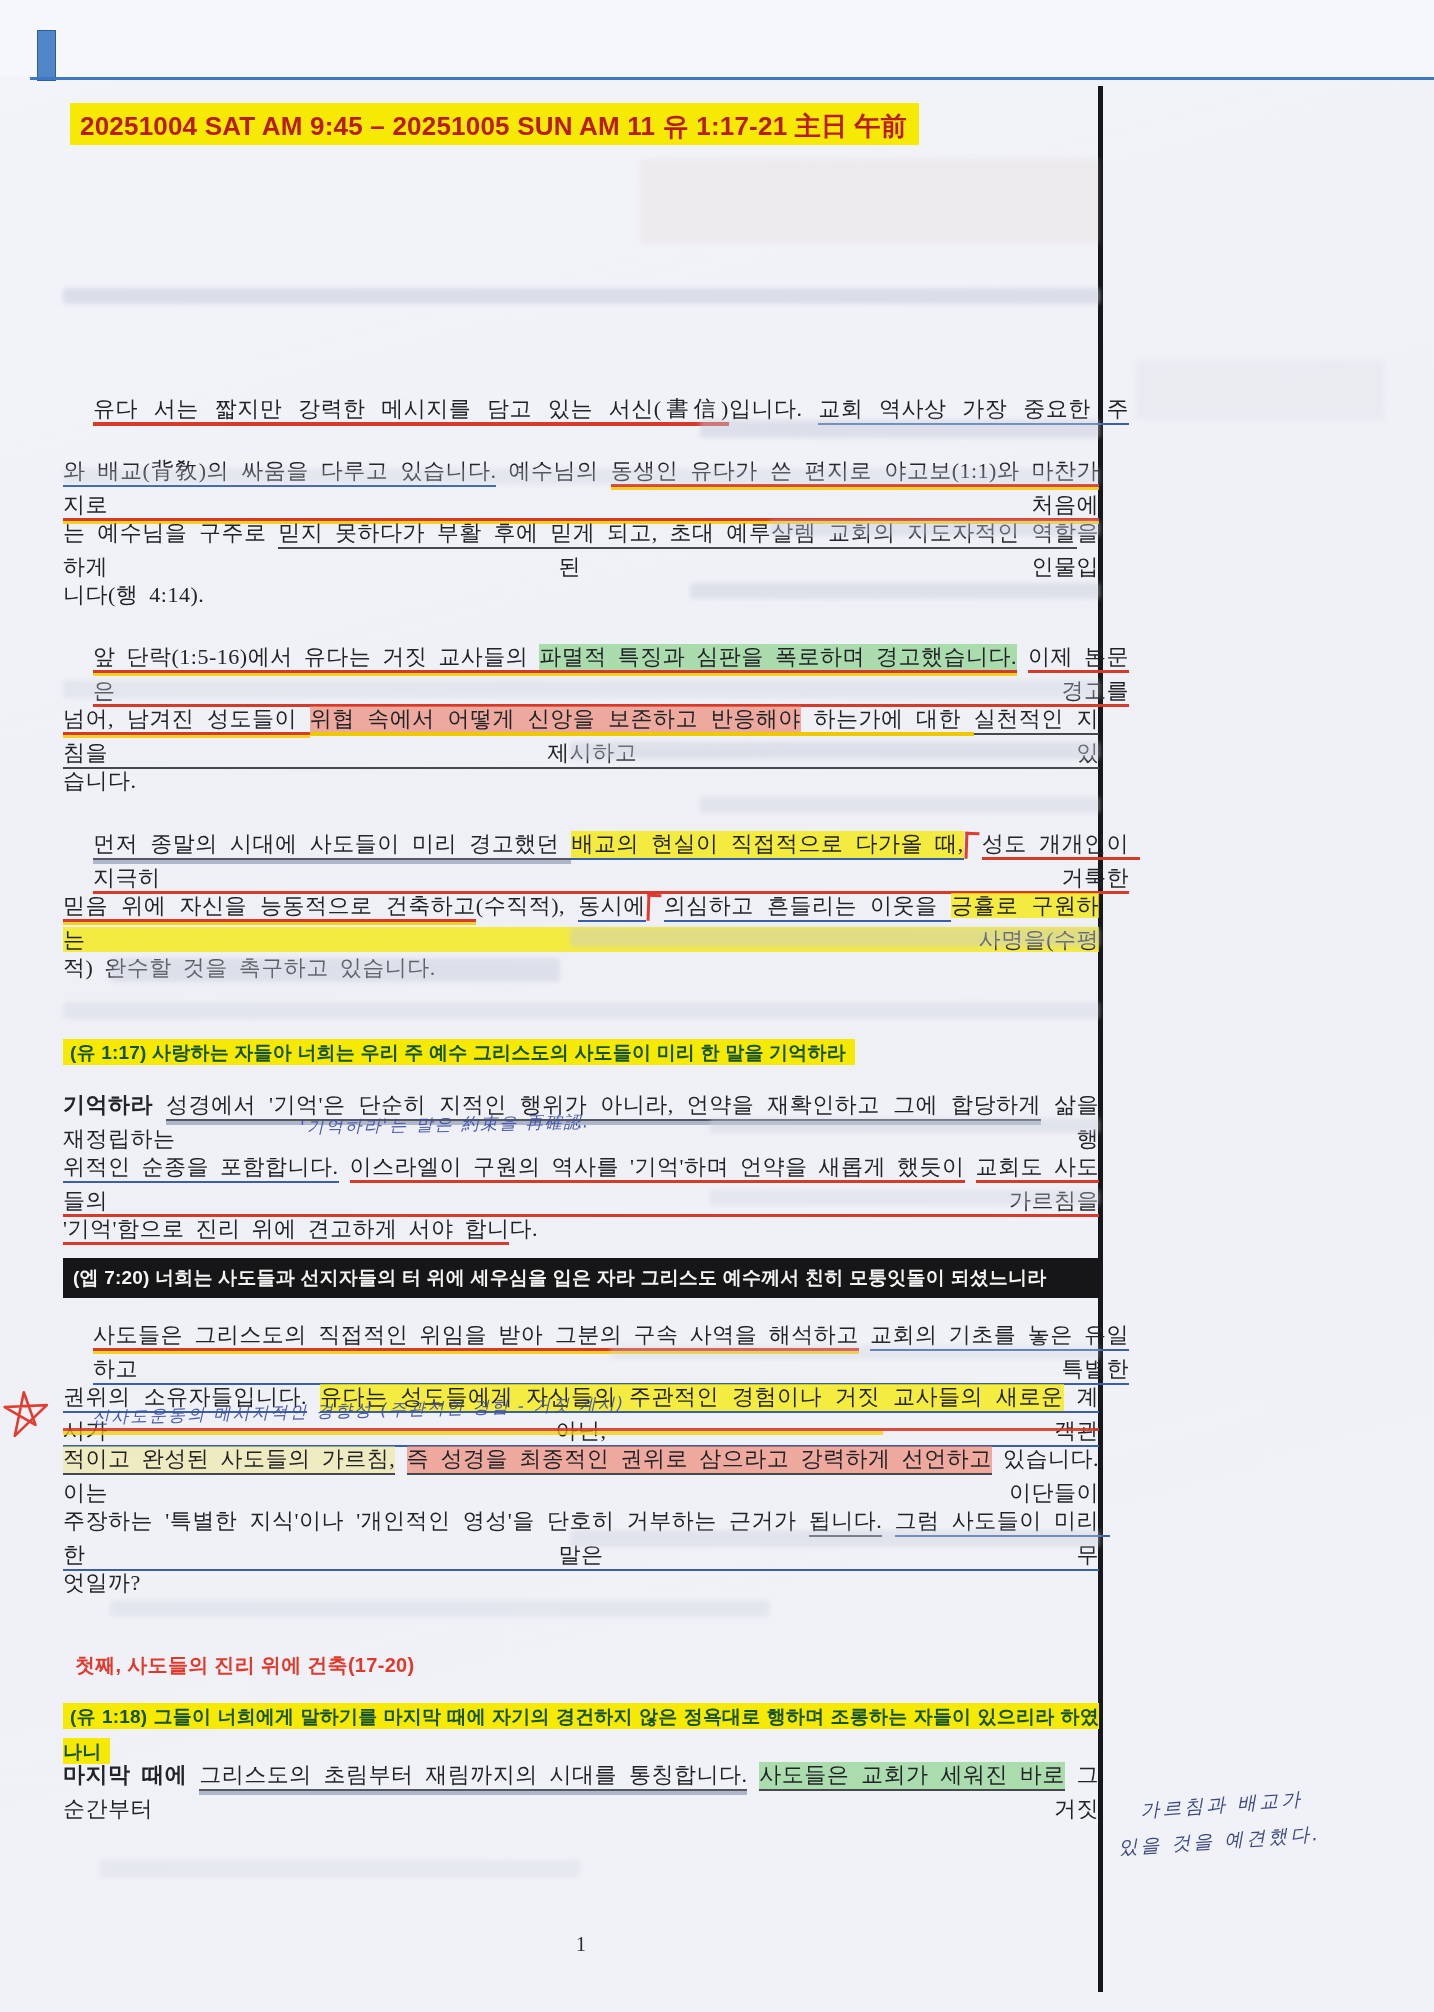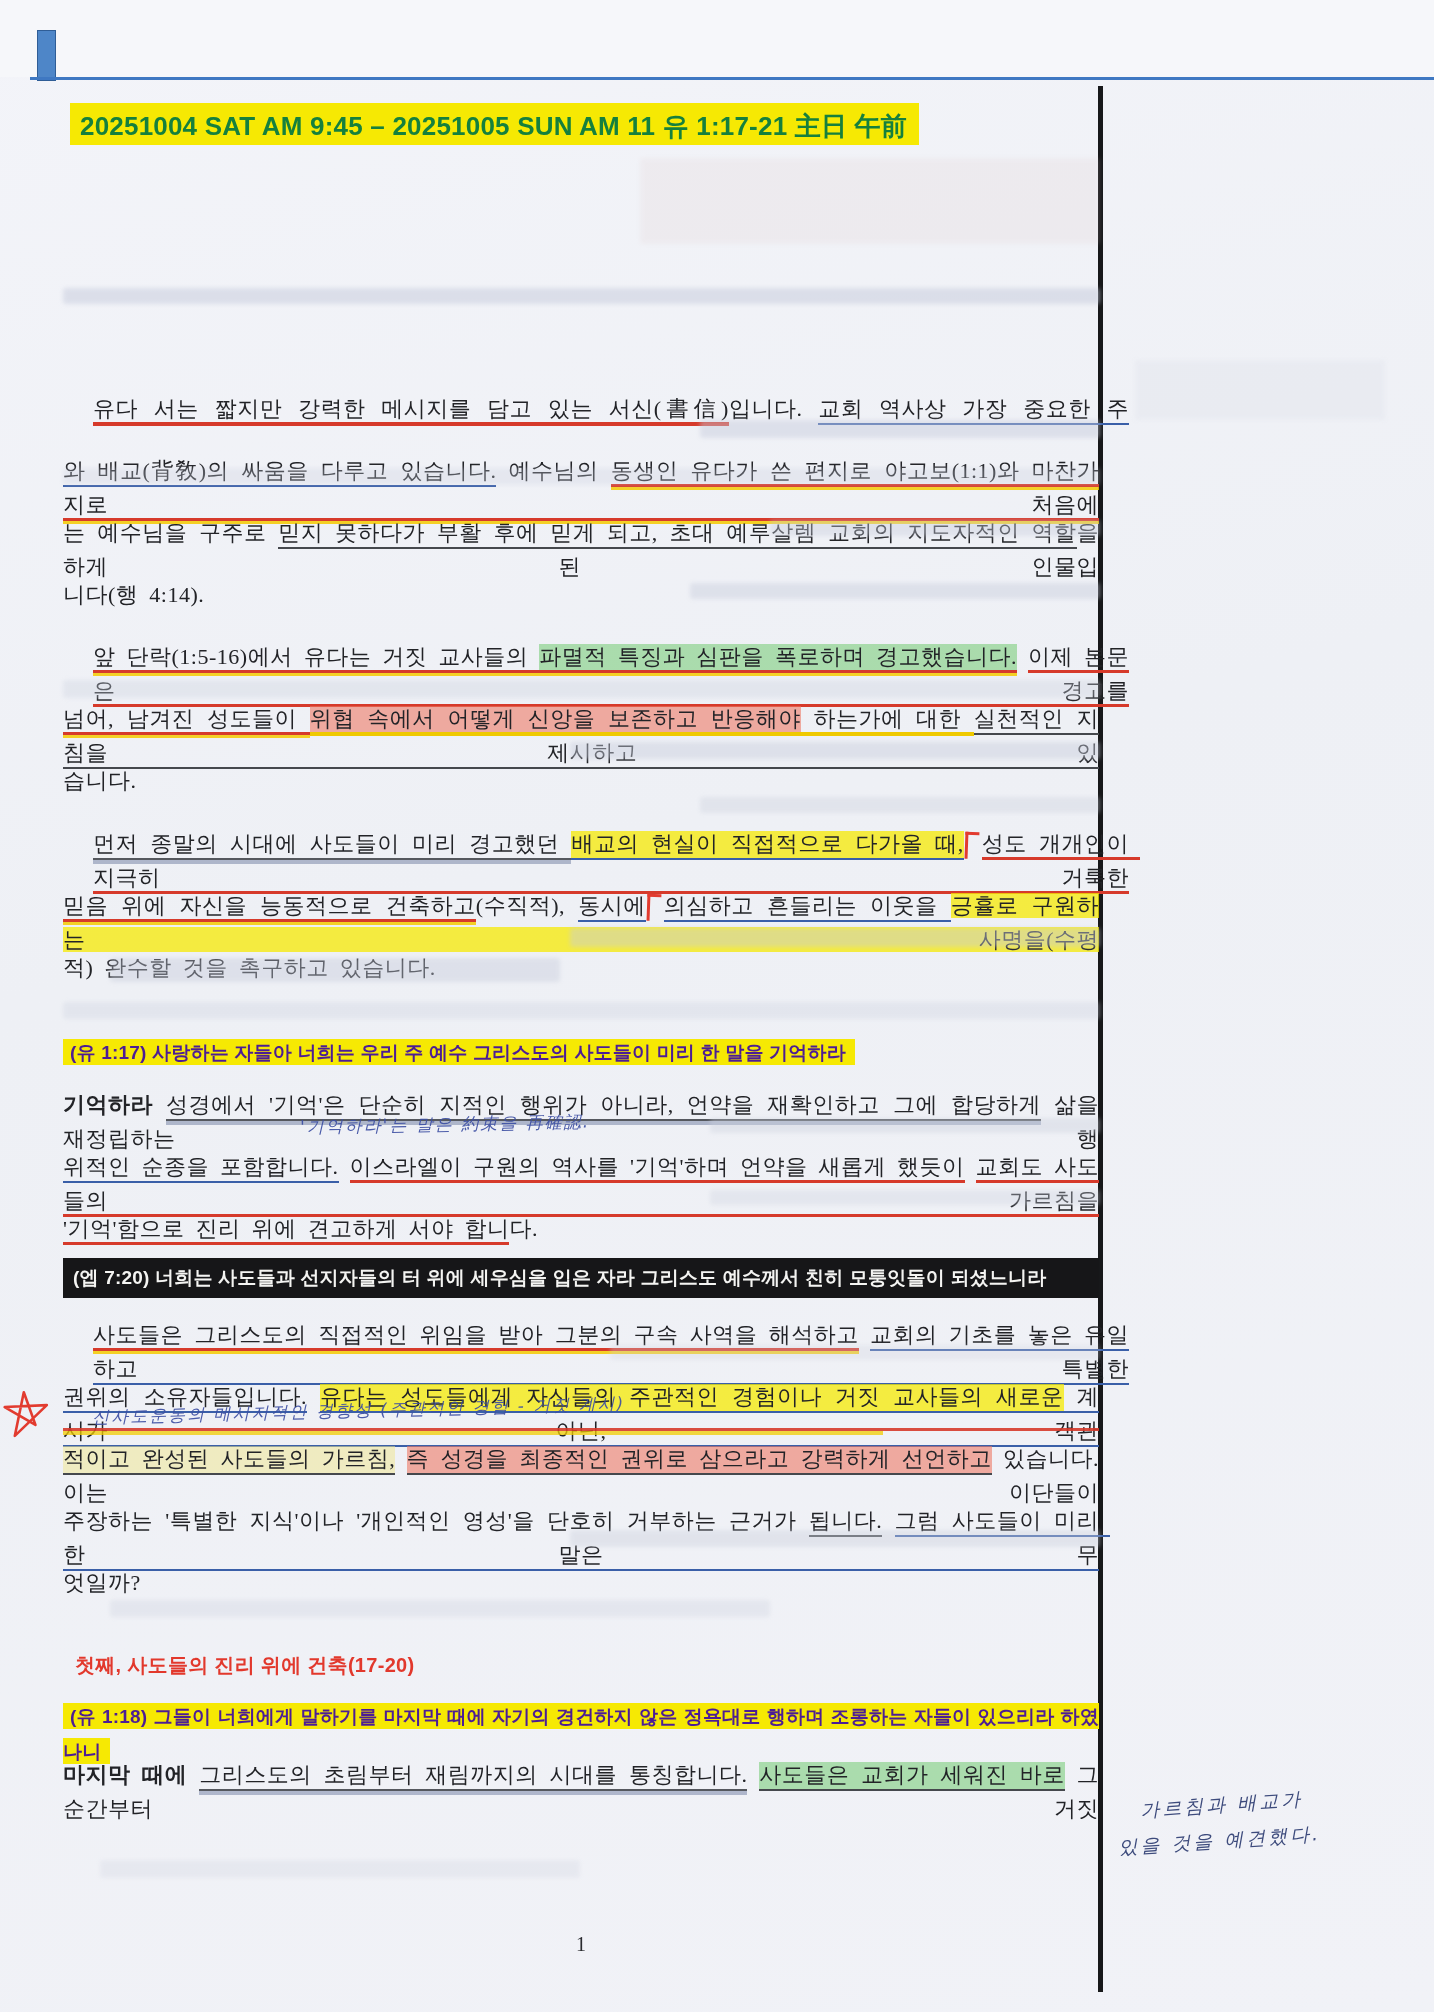--- a/index.html
+++ b/index.html
@@ -8,21 +8,21 @@
     background:linear-gradient(165deg,#f3f4f9 0%,#eef0f5 42%,#f1f2f7 100%);
     font-family:"Liberation Serif","DejaVu Serif",serif;color:#222327;
   }
   .top-strip{position:absolute;top:0;left:0;width:100%;height:77px;background:#f6f7fa;}
   .top-rule{position:absolute;top:77px;left:30px;width:1404px;height:3px;background:#3f78c2;}
   .binder-tab{position:absolute;top:30px;left:37px;width:17px;height:49px;background:#4e86c8;border:1px solid #2f5d96;}
   .scan-edge{position:absolute;top:86px;left:1098px;width:5px;height:1906px;background:#17181a;}
 
   .header-band{
     position:absolute;top:103px;left:70px;height:42px;display:inline-block;
-    background:#f6e903;color:#15803d;padding:5px 12px 0 10px;box-sizing:border-box;
+    background:#f6e903;color:#b91c1c;padding:5px 12px 0 10px;box-sizing:border-box;
     font:600 26px/36px "Liberation Sans","DejaVu Sans",sans-serif;letter-spacing:.2px;white-space:nowrap;
   }
   .meta{position:absolute;left:75px;top:186px;font:bold 19px/30px "Liberation Sans","DejaVu Sans",sans-serif;color:#e2382c;}
   .meta-row{white-space:nowrap;}
   .meta-label{margin-right:12px;}
 
   .line{position:absolute;left:63px;width:1036px;line-height:34px;white-space:pre-wrap;}
   .body{font-size:22px;letter-spacing:.5px;word-spacing:5px;text-align:justify;text-align-last:justify;}
   .short{text-align:justify;text-align-last:left;}
   .bold{font-weight:bold;}
@@ -35,21 +35,21 @@
   .ul-dark{border-bottom:2px solid #45484d;padding-bottom:2px;}
   .ul-dark2{border-bottom:2px solid #55585e;box-shadow:0 4px 0 rgba(95,110,150,.45);padding-bottom:2px;}
   .hl-yellow{background:rgba(246,233,3,.75);}
   .hl-green{background:rgba(128,206,128,.62);}
   .hl-pink{background:rgba(238,118,96,.58);}
   .hl-paleyellow{background:rgba(240,230,140,.5);}
 
   .redtick{display:inline-block;width:11px;height:24px;border-left:3px solid #e23b2f;
     border-top:3px solid #e23b2f;transform:translateY(5px) rotate(2deg);margin:0 3px 0 1px;vertical-align:top;}
 
-  .vy{background:#f6e903;color:#4c1d95;font:bold 19px/33px "Liberation Sans","DejaVu Sans",sans-serif;
+  .vy{background:#f6e903;color:#14532d;font:bold 19px/33px "Liberation Sans","DejaVu Sans",sans-serif;
       padding:3px 9px 2px 7px;letter-spacing:.2px;margin-top:28px;}
   .verse-d{background:#161618;color:#f4f4f2;font:bold 19px/34px "Liberation Sans","DejaVu Sans",sans-serif;
       padding:3px 10px;box-sizing:border-box;letter-spacing:.2px;}
   .hd{color:#e2382c;font:bold 20px/30px "Liberation Sans","DejaVu Sans",sans-serif;letter-spacing:.3px;}
 
   .hand{position:absolute;color:#3d4fa3;font:italic 18px/24px "DejaVu Sans",sans-serif;
       letter-spacing:2px;opacity:.92;white-space:nowrap;}
   .hand-navy{color:#2e3d72;font-size:19px;letter-spacing:3px;}
   .hw-rule-red{position:absolute;left:63px;top:1428px;width:1036px;height:3px;background:#d63a2b;opacity:.9;}
   .hw-rule-yel{position:absolute;left:63px;top:1431px;width:820px;height:4px;background:#f2cc00;opacity:.75;}

